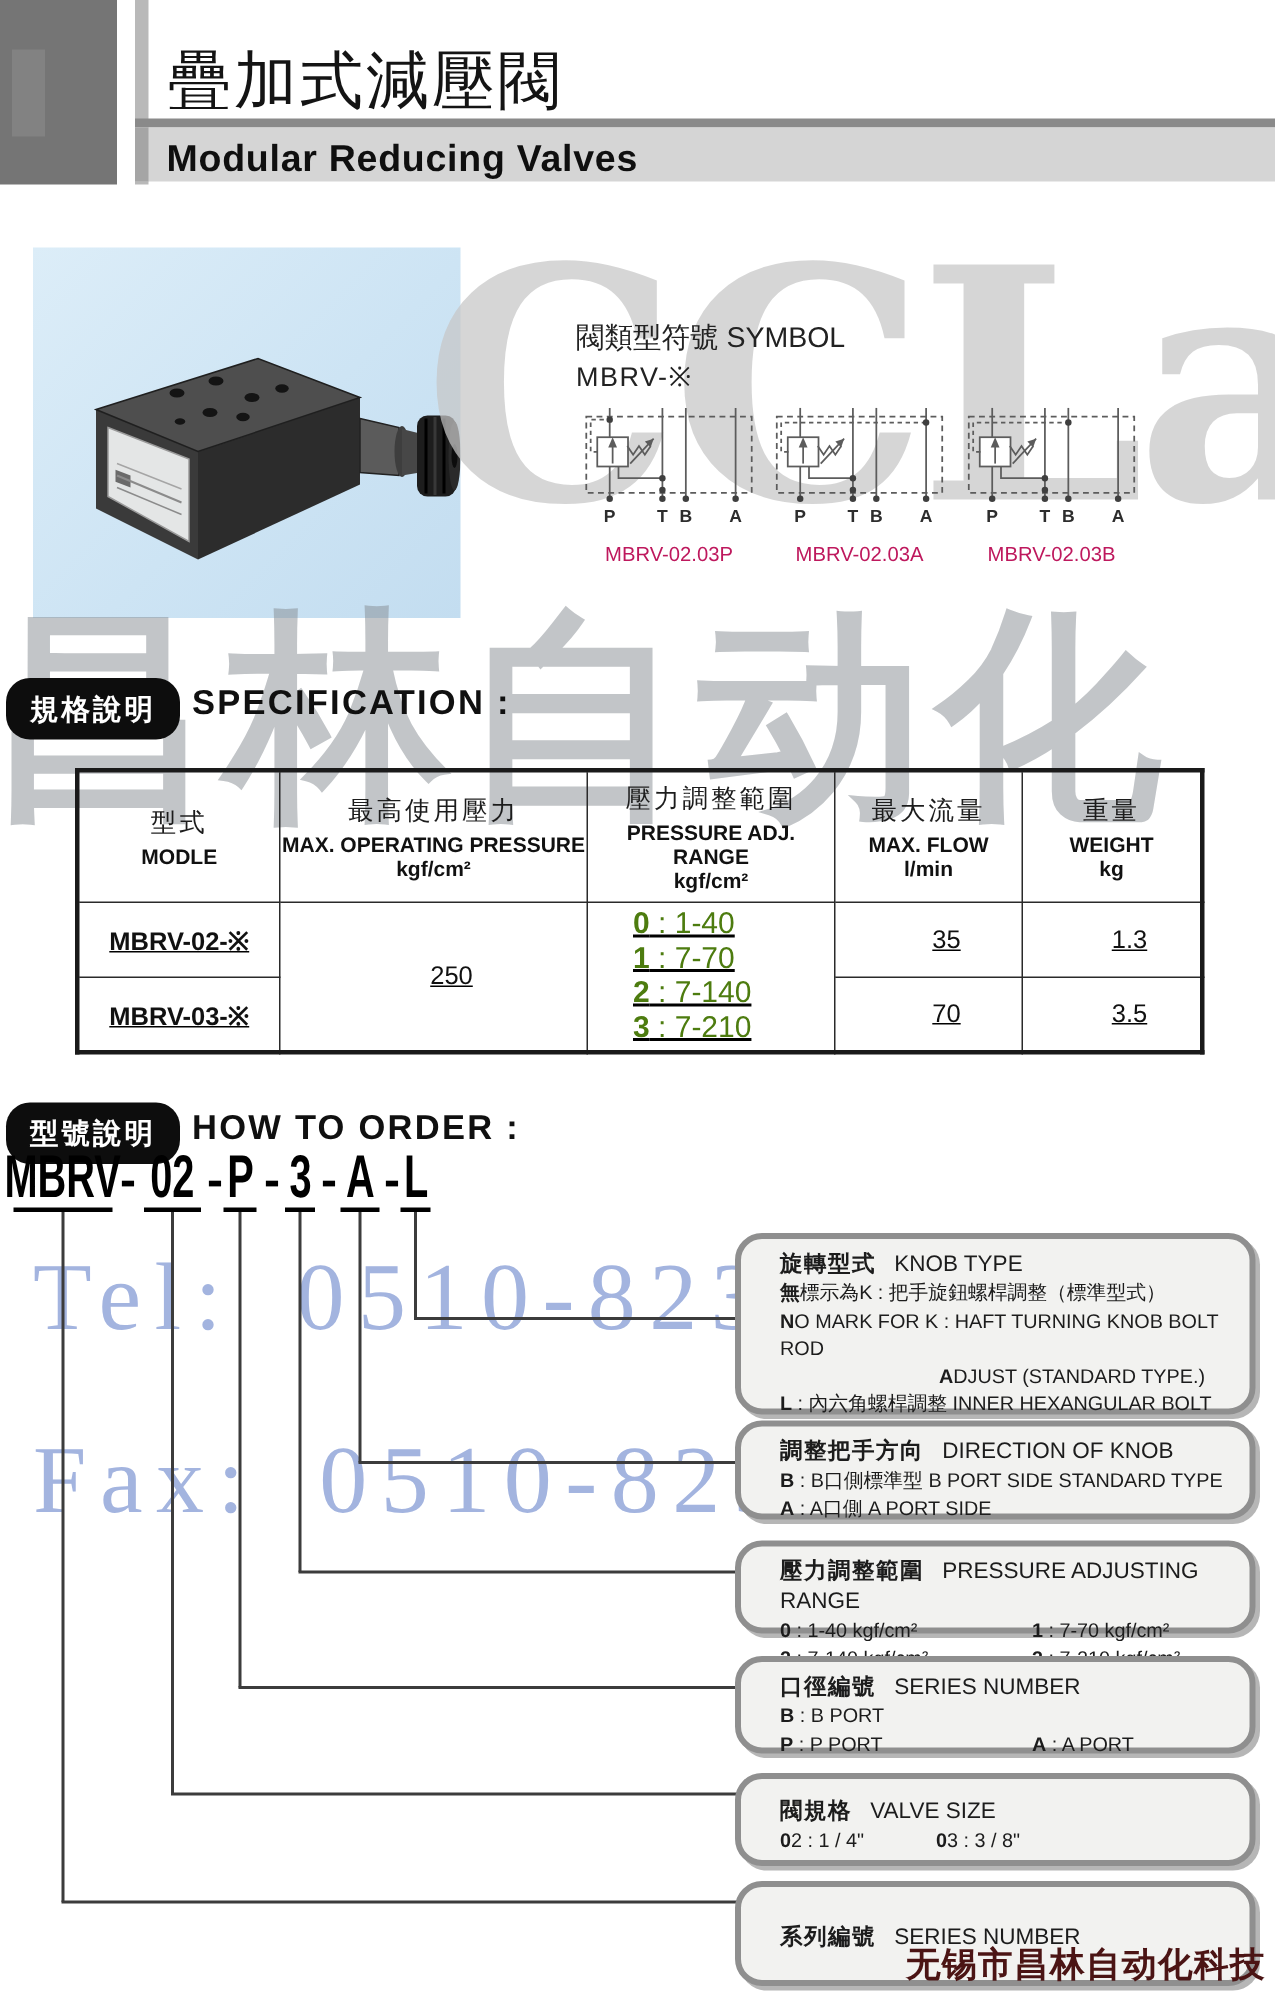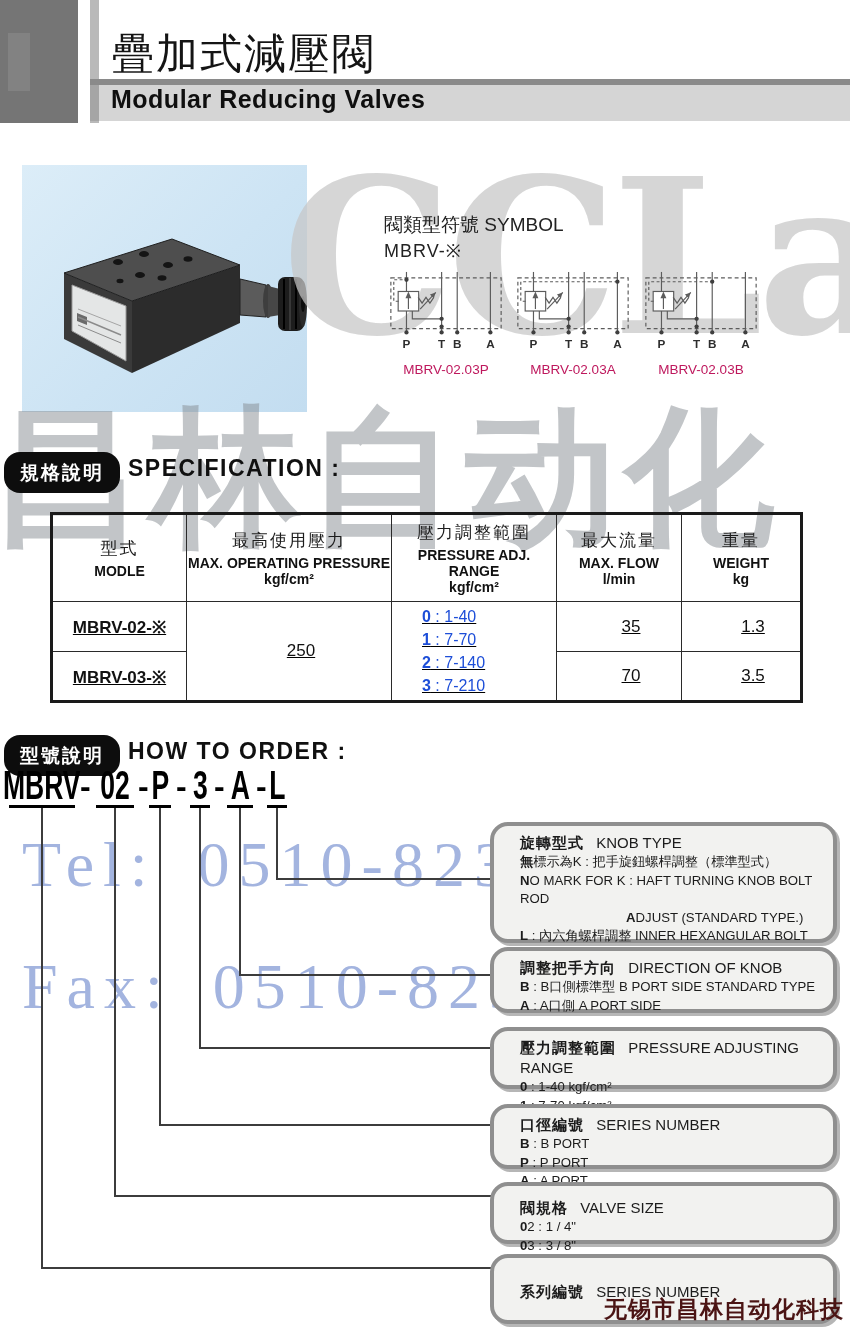--- a/index.html
+++ b/index.html
@@ -20,21 +20,21 @@
     z-index:2; white-space:nowrap; }
 
   
   .corner-block { position:absolute; left:0; top:0; width:78px; height:123px; background:#757575; z-index:3; }
   .corner-inner { position:absolute; left:8px; top:33px; width:22px; height:58px; background:#828282; }
   .v-stripe { position:absolute; left:90px; top:0; width:9px; height:123px; background:#b9b9b9; z-index:3; }
   .page-title { position:absolute; left:112px; top:26px; font-size:42px; font-weight:500;
     letter-spacing:2px; color:#141414; z-index:3; }
   .title-bar { position:absolute; left:90px; top:79px; width:760px; height:6px; background:#8a8a8a; z-index:3; }
   .subtitle-bar { position:absolute; left:90px; top:85px; width:760px; height:36px; background:#d5d5d5;
-    border-left:9px solid #a5a5a5; z-index:3; display:flex; align-items:flex-start; }
+    border-left:9px solid #a5a5a5; z-index:3; display:flex; align-items:flex-end; }
   .subtitle-bar .txt { margin-left:12px; font-size:25px; font-weight:800; color:#0f0f0f; letter-spacing:.5px; }
 
   
   .photo { position:absolute; left:22px; top:165px; width:285px; height:247px; z-index:1;
     background:linear-gradient(135deg,#dcedf8 0%,#cde4f4 55%,#c3ddf0 100%); }
   .photo svg { position:absolute; left:0; top:0; z-index:3; }
 
   
   .sym-head { position:absolute; left:384px; top:212px; font-size:19px; color:#222; z-index:3; }
   .sym-series { position:absolute; left:384px; top:238px; font-size:18px; color:#222; z-index:3; letter-spacing:1px; }
@@ -57,21 +57,21 @@
     background:transparent; }
   .spec-table { border:3px solid #1a1a1a; }
   .spec-table thead tr { height:88px; }
   .spec-table tbody tr { height:50px;text-decoration:underline; }
   .th-cjk { font-size:17px; font-weight:500; color:#1c1c1c; letter-spacing:2px; }
   .th-en  { font-size:14px; font-weight:700; color:#111; margin-top:3px; }
   .th-unit{ font-size:14px; font-weight:700; color:#111; }
   .td-model { font-size:17px; font-weight:700; color:#111; }
   .td-num { font-size:17px; color:#111;padding-left:24px; }
   .range-cell { text-align:left !important; padding-left:30px; }
-  .range-line { font-size:16px; color:#1d4ed8; line-height:23px; }
+  .range-line { font-size:20px; color:#4d7c0f; line-height:23px; }
   .range-line::first-letter { font-weight:800; }
 
   
   .code-seg { position:absolute; top:762px; height:46px; border-bottom:3.5px solid #000;
     display:flex; align-items:flex-end; justify-content:center; z-index:3; }
   .code-seg span { display:inline-block; font-size:34px; font-weight:800; color:#000; line-height:1;
     transform:scale(.78,1.18); transform-origin:50% 100%; white-space:nowrap; }
   .code-dash { position:absolute; top:768px; font-size:32px; font-weight:800; color:#000; z-index:3; }
 
   .conn { position:absolute; background:#3c3c3c; z-index:3; }
@@ -79,21 +79,21 @@
   .callout { position:absolute; left:490px; width:347px; border:4px solid #8f8f8f; border-radius:18px;
     background:#f2f2f0; box-shadow:3px 3px 0 rgba(110,110,110,.5); z-index:4;
     padding:7px 10px 6px 26px; color:#1c1c1c; }
   .co-title { font-size:15px; line-height:20px; }
   .co-title .cjk { font-weight:800; letter-spacing:1px; }
   .co-title .en { font-weight:400; margin-left:8px; }
   .co-line { font-size:13.2px; line-height:18.5px; font-weight:500; }
   .co-line::first-letter { font-weight:800; }
   .co-indent1 { margin-left:106px; }
   .co-indent2 { margin-left:124px; }
-  .co-grid { display:flex;flex-direction:column; }
+  .co-grid { display:flex; }
   .co-grid .c1 { width:168px; }
   .co-grid .c2 { flex:1; }
   .co-grid-narrow .c1 { width:104px; }
 
   .footer-company { position:absolute; right:6px; top:1294px; font-size:23px; font-weight:800;
     color:#4b1414; letter-spacing:1px; z-index:6; }
 
   svg text { font-family:"Liberation Sans", sans-serif; }
 </style>
 </head>

